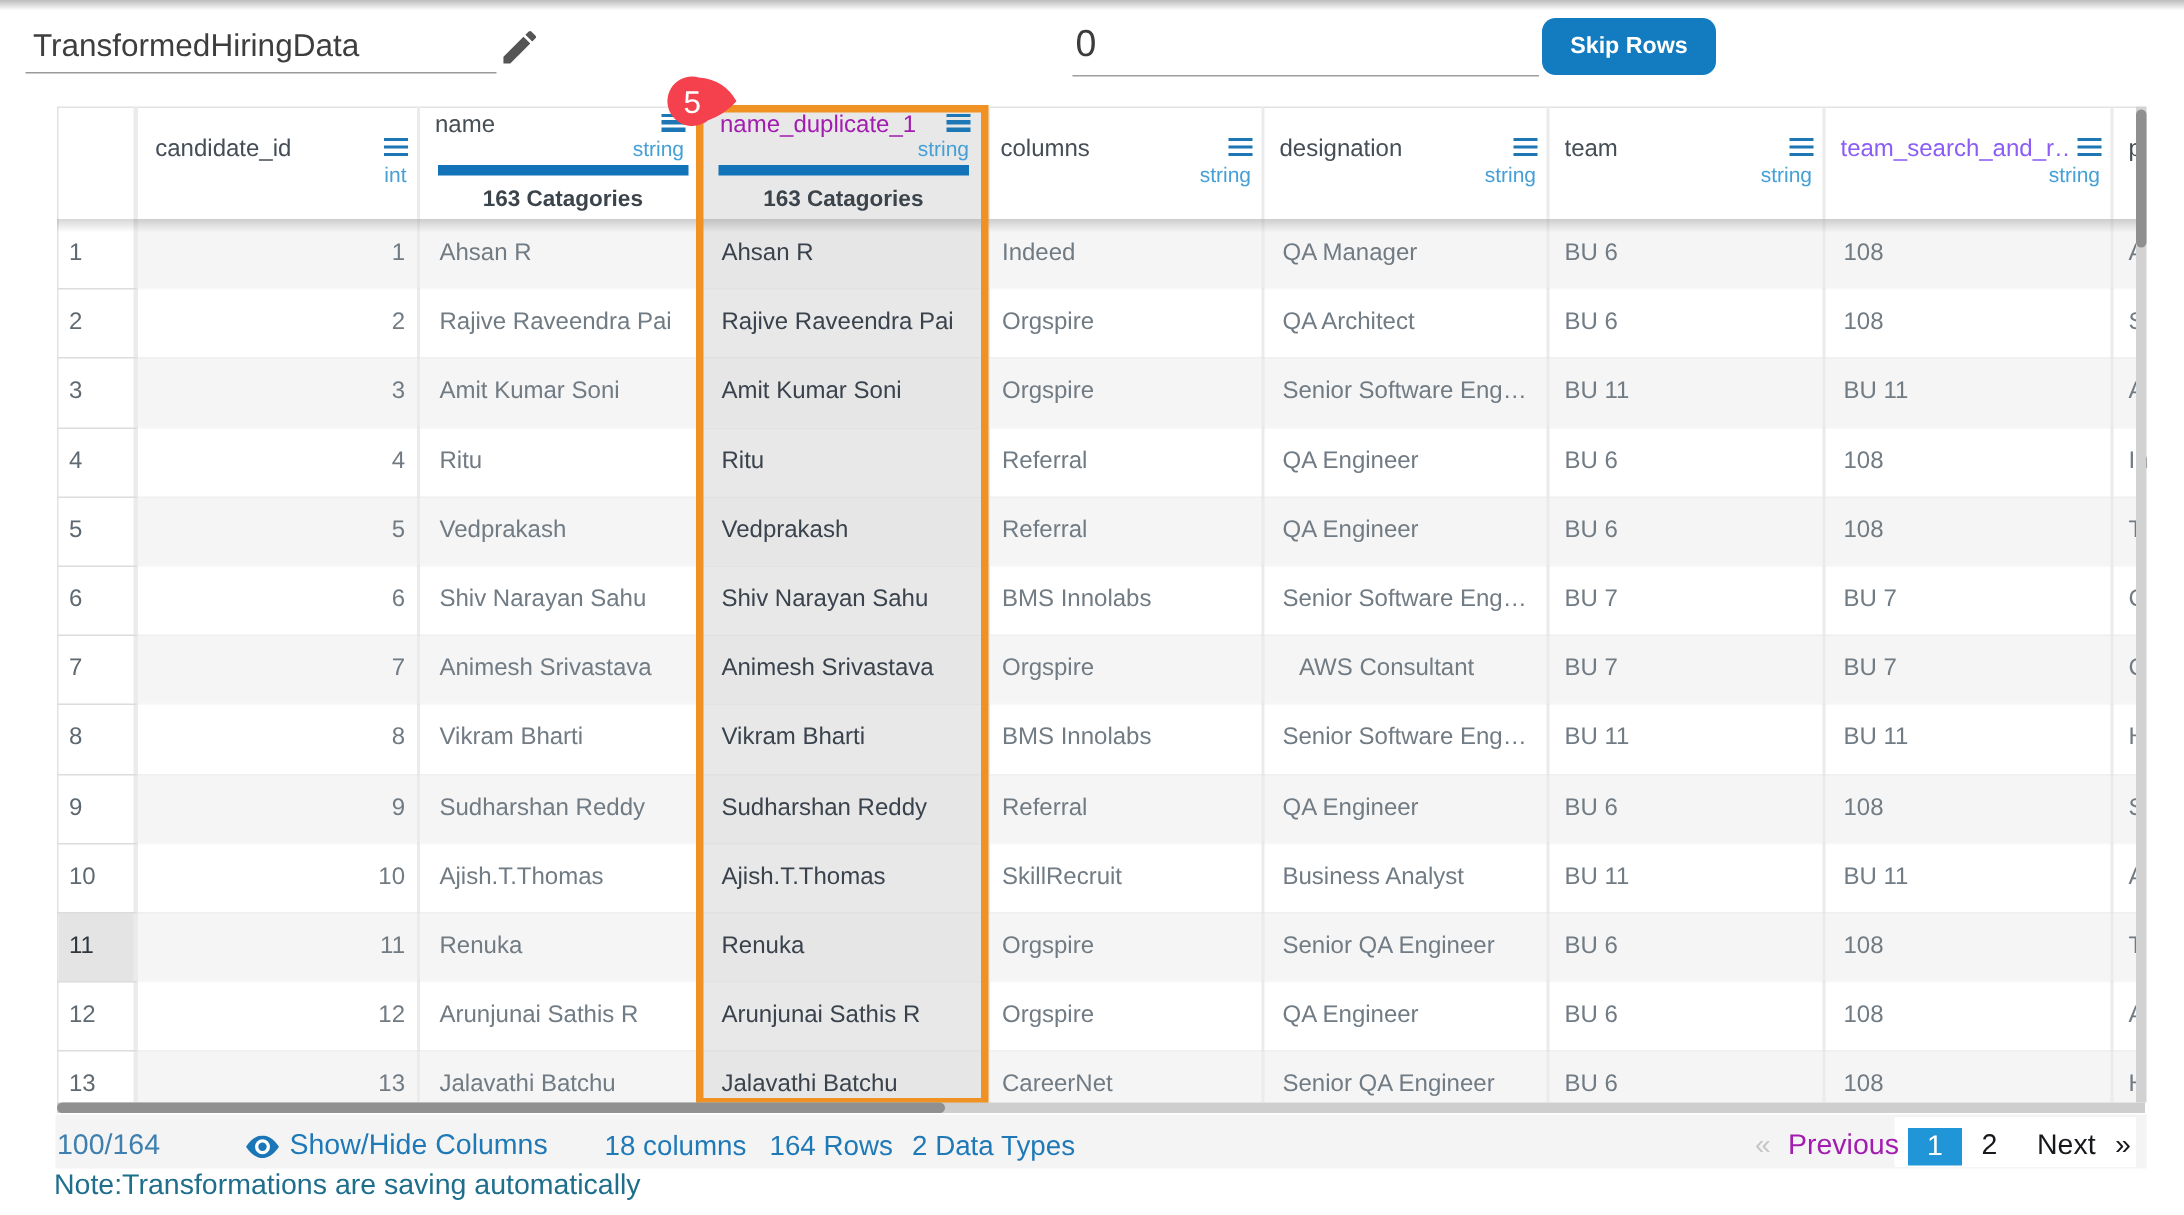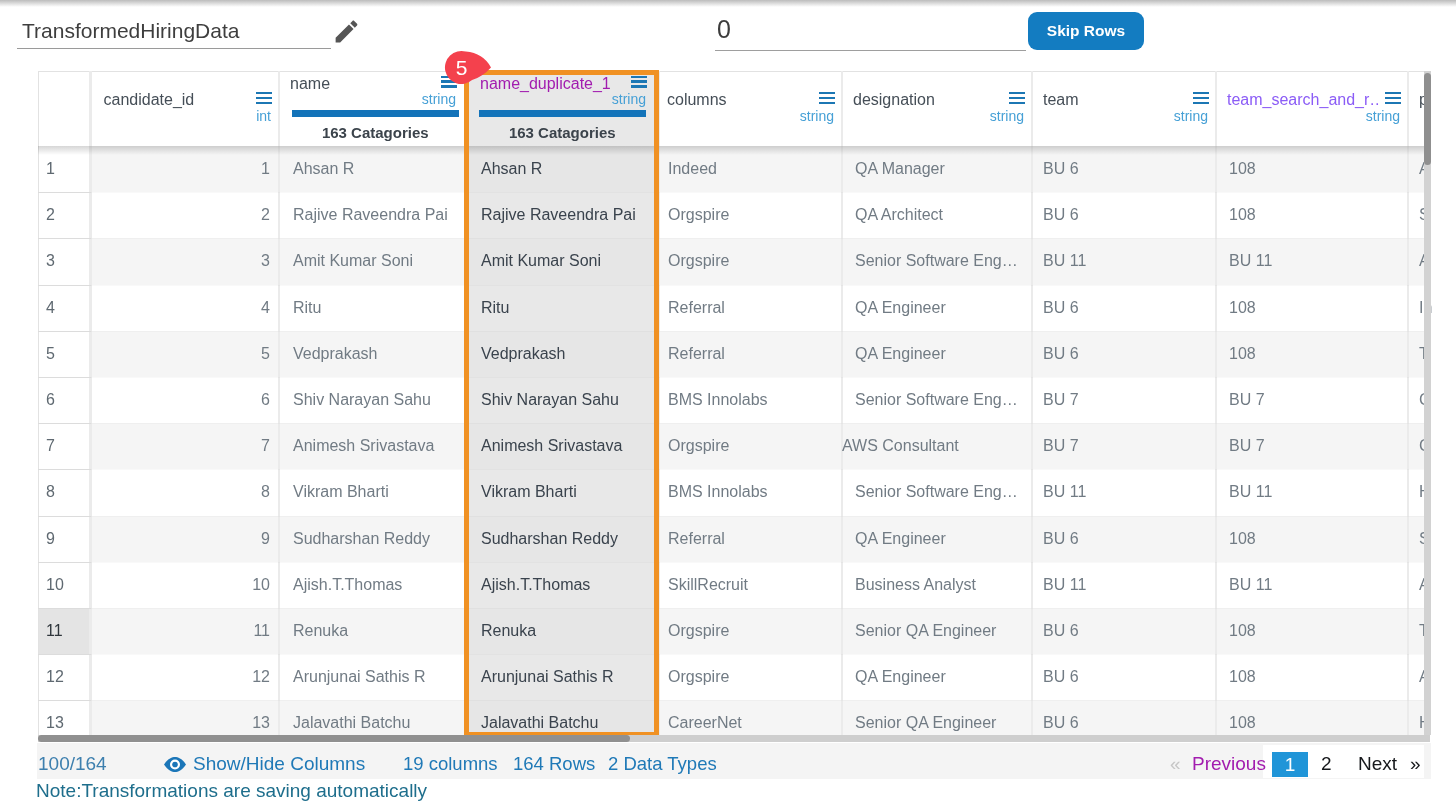--- a/index.html
+++ b/index.html
@@ -192,21 +192,21 @@
 <span class="abs" style="left:1005px">BU 7</span>
 <span class="abs" style="left:1191px">BU 7</span>
 <span class="abs" style="left:1381px">C</span>
 </div>
 <div class="abs" style="left:0;top:352.20000000000005px;width:1386px;height:46.2px;line-height:46.2px;font-size:16px;color:#717b84">
 <span class="abs" style="left:8px;color:#5f6971">7</span>
 <span class="abs" style="left:52.5px;width:179.5px;text-align:right">7</span>
 <span class="abs" style="left:255px">Animesh Srivastava</span>
 <span class="abs" style="left:443px;color:#3a434d">Animesh Srivastava</span>
 <span class="abs" style="left:630px">Orgspire</span>
-<span class="abs" style="left:804px">AWS Consultant</span>
+<span class="abs" style="left:828px">AWS Consultant</span>
 <span class="abs" style="left:1005px">BU 7</span>
 <span class="abs" style="left:1191px">BU 7</span>
 <span class="abs" style="left:1381px">C</span>
 </div>
 <div class="abs" style="left:0;top:398.40000000000003px;width:1386px;height:46.2px;line-height:46.2px;font-size:16px;color:#717b84">
 <span class="abs" style="left:8px;color:#5f6971">8</span>
 <span class="abs" style="left:52.5px;width:179.5px;text-align:right">8</span>
 <span class="abs" style="left:255px">Vikram Bharti</span>
 <span class="abs" style="left:443px;color:#3a434d">Vikram Bharti</span>
 <span class="abs" style="left:630px">BMS Innolabs</span>
@@ -278,21 +278,21 @@
 <div class="abs" style="left:0;top:664px;width:592px;height:7px;background:#909090;border-radius:4px"></div>
 </div>
 <div class="abs" style="left:37px;top:743px;width:1394px;height:35.5px;background:#f4f4f4;font-size:19px">
 <div class="abs" style="left:1px;top:9.5px;color:#3d7fae">100/164</div>
 <svg class="abs" style="left:126.5px;top:13.5px" width="22" height="15" viewBox="0 0 22 15">
       <path fill="#1b76b8" d="M11,0 C14,0 18,1.5 22,7.5 C18,13.5 14,15 11,15 C8,15 4,13.5 0,7.5 C4,1.5 8,0 11,0 Z"></path>
       <circle cx="11" cy="7.5" r="5" fill="#fff"></circle>
       <circle cx="11" cy="7.5" r="2.8" fill="#1b76b8"></circle>
     </svg>
 <div class="abs" style="left:156px;top:9.5px;color:#1f79b7">Show/Hide Columns</div>
-<div class="abs" style="left:366px;top:10px;color:#1f79b7;font-size:18.5px">19 columns</div>
+<div class="abs" style="left:366px;top:10px;color:#1f79b7;font-size:18.5px">18 columns</div>
 <div class="abs" style="left:476px;top:10px;color:#1f79b7;font-size:18.5px">164 Rows</div>
 <div class="abs" style="left:571px;top:10px;color:#1f79b7;font-size:18.5px">2 Data Types</div>
 <div class="abs" style="left:1226px;top:1.5px;width:161px;height:33px;background:#fff"></div>
 <div class="abs" style="left:1133px;top:9.5px;color:#c6c6c6">«</div>
 <div class="abs" style="left:1155px;top:9.5px;color:#a21caf">Previous</div>
 <div class="abs" style="left:1235px;top:9px;width:36px;height:25px;background:#2095d8;color:#fff;text-align:center;line-height:25px">1</div>
 <div class="abs" style="left:1284px;top:9.5px;color:#16181b">2</div>
 <div class="abs" style="left:1321px;top:9.5px;color:#16181b">Next</div>
 <div class="abs" style="left:1373px;top:9.5px;color:#16181b">»</div>
 </div>

